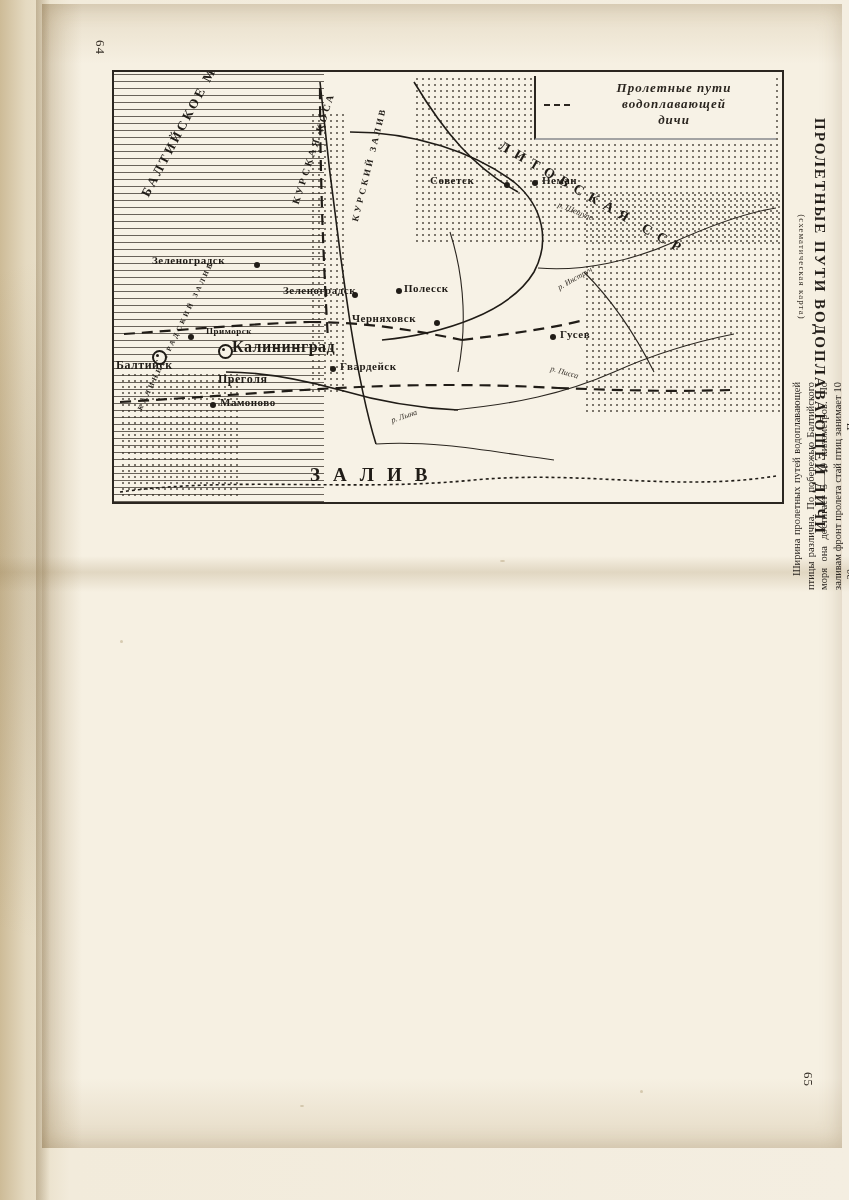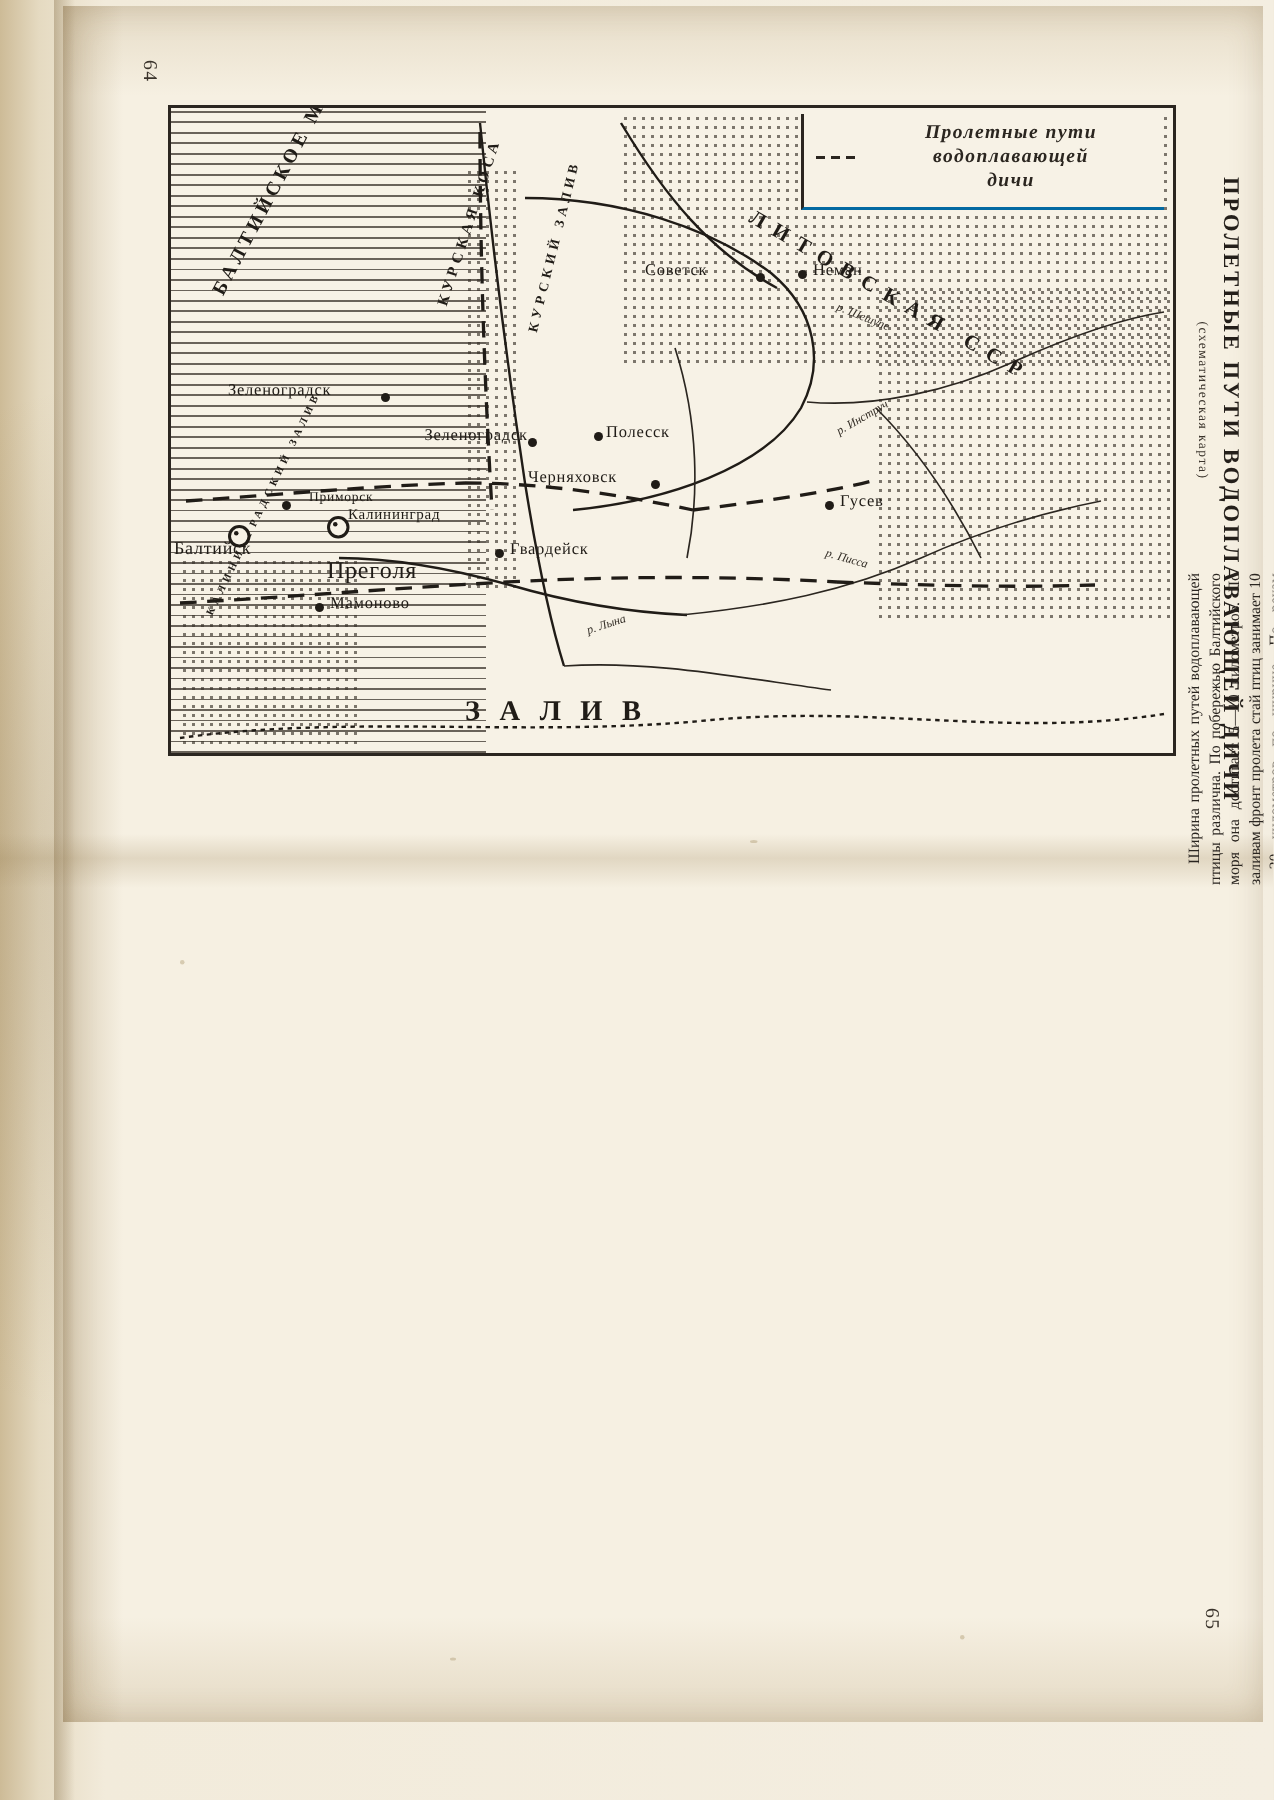--- a/index.html
+++ b/index.html
@@ -73,34 +73,34 @@
     background:repeating-linear-gradient(0deg,#3a332b 0px,#3a332b 1px,transparent 1px,transparent 7px);
     opacity:.75;
   }
   .dots{
     background-image:radial-gradient(#3a332b 1px, transparent 1.2px);
     background-size:6px 6px;
     opacity:.65;
   }
   .legendbox{
     position:absolute;right:6px;top:4px;width:240px;height:62px;
-    background:#f7f2e6;border-left:2px solid #2b2620;border-bottom:2px solid #0369a1;
+    background:#f7f2e6;border-left:2px solid #2b2620;border-bottom:2px solid #a3a3a3;
   }
   .legend-title{
     position:absolute;left:40px;top:4px;width:196px;
     font-family:"Liberation Serif", serif;
     font-style:italic;font-weight:bold;font-size:13px;line-height:16px;
     color:#2b2620;text-align:center;letter-spacing:1px;
   }
   .legend-dash{
     position:absolute;left:8px;top:28px;width:26px;height:0;
     border-top:2px dashed #2b2620;
   }
   .city{
-    position:absolute;font-size:11px;font-weight:normal;color:#201c17;
+    position:absolute;font-size:11px;font-weight:bold;color:#201c17;
     letter-spacing:.5px;white-space:nowrap;text-align:right;
   }
   .citydot{position:absolute;width:6px;height:6px;border-radius:50%;background:#201c17;}
   .citydot.big{width:11px;height:11px;border:2px solid #201c17;background:#f7f2e6;}
   .citydot.big::after{content:"";position:absolute;left:2px;top:2px;width:3px;height:3px;border-radius:50%;background:#201c17;}
   .region{
     position:absolute;font-size:12px;font-weight:bold;color:#201c17;letter-spacing:3px;white-space:nowrap;
   }
   .smalllbl{position:absolute;font-size:8px;color:#332d26;white-space:nowrap;font-style:italic;}
   svg.mapsvg{position:absolute;left:0;top:0;width:668px;height:430px;}
@@ -207,32 +207,32 @@
   <div class="citydot" style="left:320px;top:248px;"></div>
   <div class="city" style="left:238px;top:240px;">Черняховск</div>
 
   <div class="citydot" style="left:436px;top:262px;"></div>
   <div class="city" style="left:446px;top:256px;">Гусев</div>
 
   <div class="citydot" style="left:216px;top:294px;"></div>
   <div class="city" style="left:226px;top:288px;">Гвардейск</div>
 
   <div class="citydot big" style="left:104px;top:272px;"></div>
-  <div class="city" style="left:118px;top:266px;font-size:10px;">Калининград</div>
+  <div class="city" style="left:118px;top:266px;font-size:16px;">Калининград</div>
 
   <div class="citydot big" style="left:38px;top:278px;"></div>
   <div class="city" style="left:2px;top:286px;font-size:12px;">Балтийск</div>
 
   <div class="citydot" style="left:74px;top:262px;"></div>
   <div class="city" style="left:46px;top:254px;font-size:9px;padding-left:46px;">Приморск</div>
 
   <div class="citydot" style="left:96px;top:330px;"></div>
   <div class="city" style="left:106px;top:324px;">Мамоново</div>
 
-  <div class="city" style="left:104px;top:300px;font-size:16px;">Прегoля</div>
+  <div class="city" style="left:104px;top:300px;font-size:12px;">Прегoля</div>
 
   <div class="smalllbl" style="left:446px;top:128px;transform:rotate(22deg);transform-origin:0 0;">р. Шешупе</div>
   <div class="smalllbl" style="left:442px;top:212px;transform:rotate(-30deg);transform-origin:0 0;">р. Инструч</div>
   <div class="smalllbl" style="left:438px;top:292px;transform:rotate(16deg);transform-origin:0 0;">р. Писса</div>
   <div class="smalllbl" style="left:276px;top:344px;transform:rotate(-18deg);transform-origin:0 0;">р. Лына</div>
 </div>
 
 <div class="vblock" style="left:828px;top:118px;">
   <div class="headline">ПРОЛЕТНЫЕ ПУТИ ВОДОПЛАВАЮЩЕЙ ДИЧИ</div>
   <div class="subhead" style="text-align:center;width:298px;">(схематическая карта)</div>

